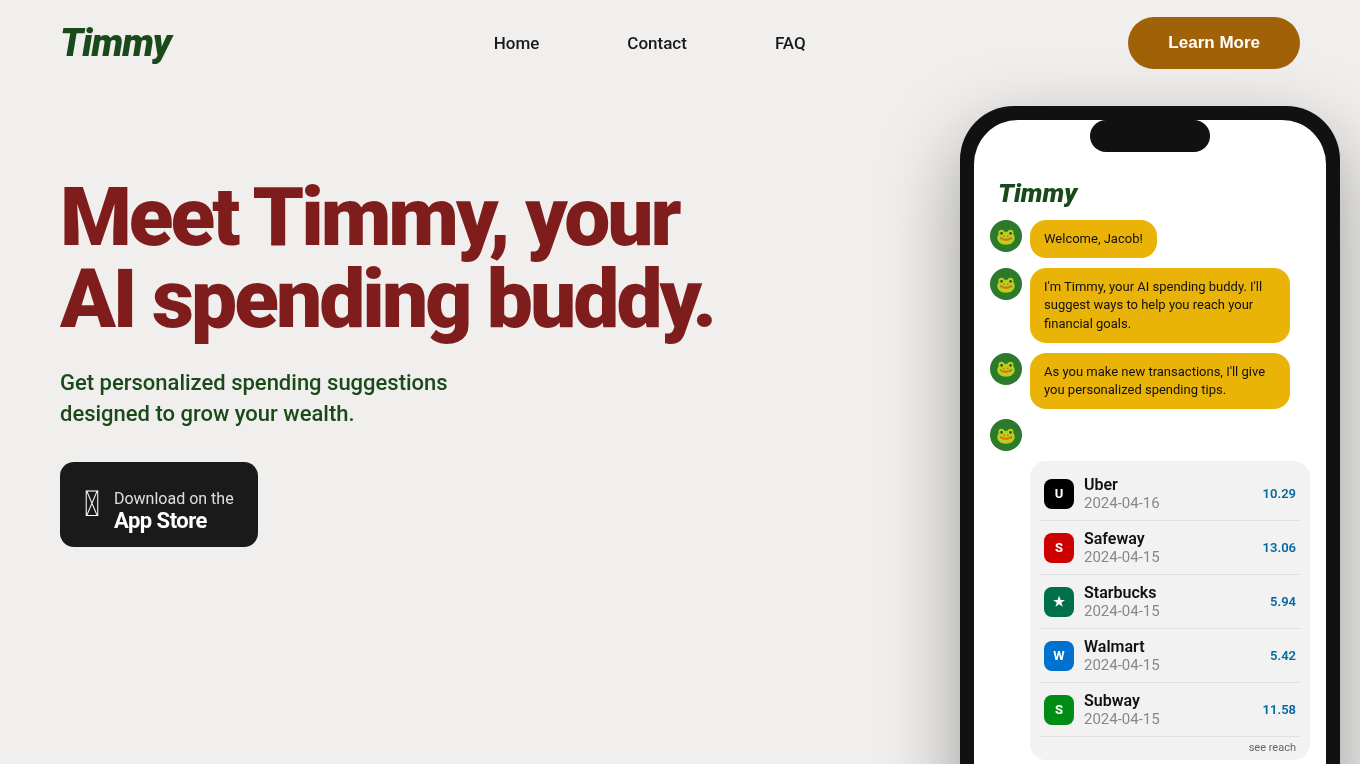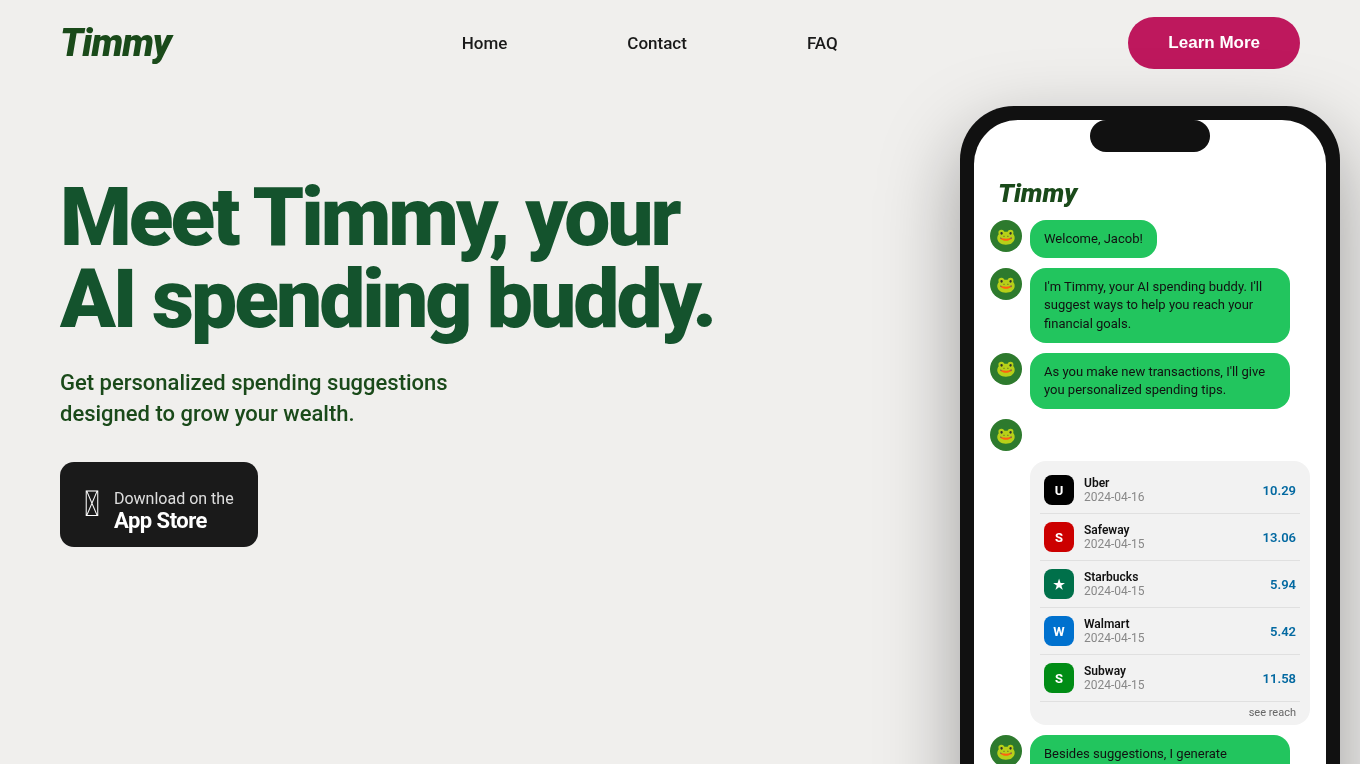--- a/index.html
+++ b/index.html
@@ -24,33 +24,33 @@
     .nav-logo {
       font-size: 38px;
       font-weight: 900;
       color: #1a4a1a;
       font-style: italic;
       letter-spacing: -1px;
     }
 
     .nav-links {
       display: flex;
-      gap: 120px;
+      gap: 88px;
       list-style: none;
     }
 
     .nav-links a {
       text-decoration: none;
       color: #1a1a1a;
       font-size: 17px;
       font-weight: 500;
     }
 
     .learn-more-btn {
-      background: #be185d;
+      background: #a16207;
       color: #fff;
       border: none;
       border-radius: 50px;
       padding: 16px 40px;
       font-size: 17px;
       font-weight: 600;
       cursor: pointer;
     }
 
     
@@ -64,21 +64,21 @@
 
     .hero-left {
       flex: 1;
       padding-top: 40px;
       max-width: 780px;
     }
 
     .hero-title {
       font-size: 82px;
       font-weight: 900;
-      color: #14532d;
+      color: #7f1d1d;
       line-height: 1.0;
       letter-spacing: -3px;
       margin-bottom: 28px;
     }
 
     .hero-subtitle {
       font-size: 22px;
       font-weight: 500;
       color: #1a4a1a;
       line-height: 1.4;
@@ -182,21 +182,21 @@
       border-radius: 50%;
       background: #2d7a2d;
       display: flex;
       align-items: center;
       justify-content: center;
       flex-shrink: 0;
       font-size: 16px;
     }
 
     .chat-bubble {
-      background: #22c55e;
+      background: #eab308;
       border-radius: 16px;
       padding: 10px 14px;
       font-size: 13px;
       color: #111;
       line-height: 1.4;
       max-width: 260px;
     }
 
     
     .transaction-card {
@@ -234,27 +234,27 @@
     .txn-safeway { background: #cc0000; color: #fff; }
     .txn-starbucks { background: #00704a; color: #fff; }
     .txn-walmart { background: #0071ce; color: #fff; }
     .txn-subway { background: #008c15; color: #fff; }
 
     .txn-info {
       flex: 1;
     }
 
     .txn-name {
-      font-size: 12px;
+      font-size: 16px;
       font-weight: 600;
       color: #111;
     }
 
     .txn-date {
-      font-size: 12px;
+      font-size: 15px;
       color: #888;
     }
 
     .txn-amount {
       font-size: 13px;
       font-weight: 600;
       color: #0369a1;
     }
 
     .see-more {

